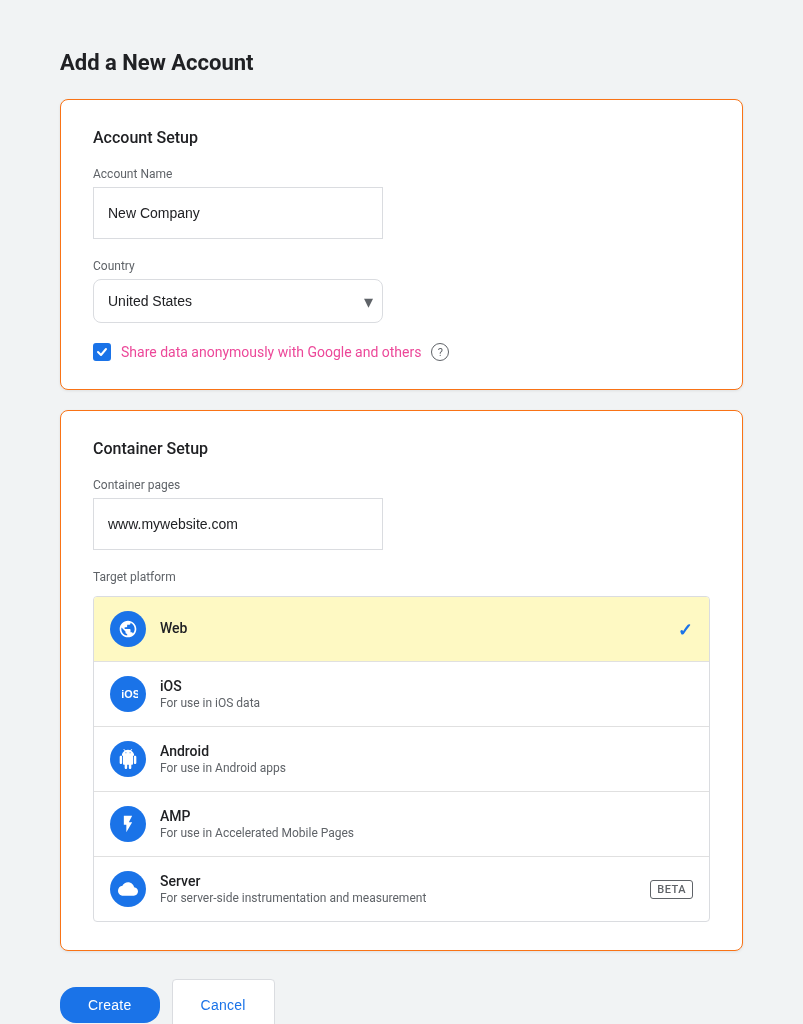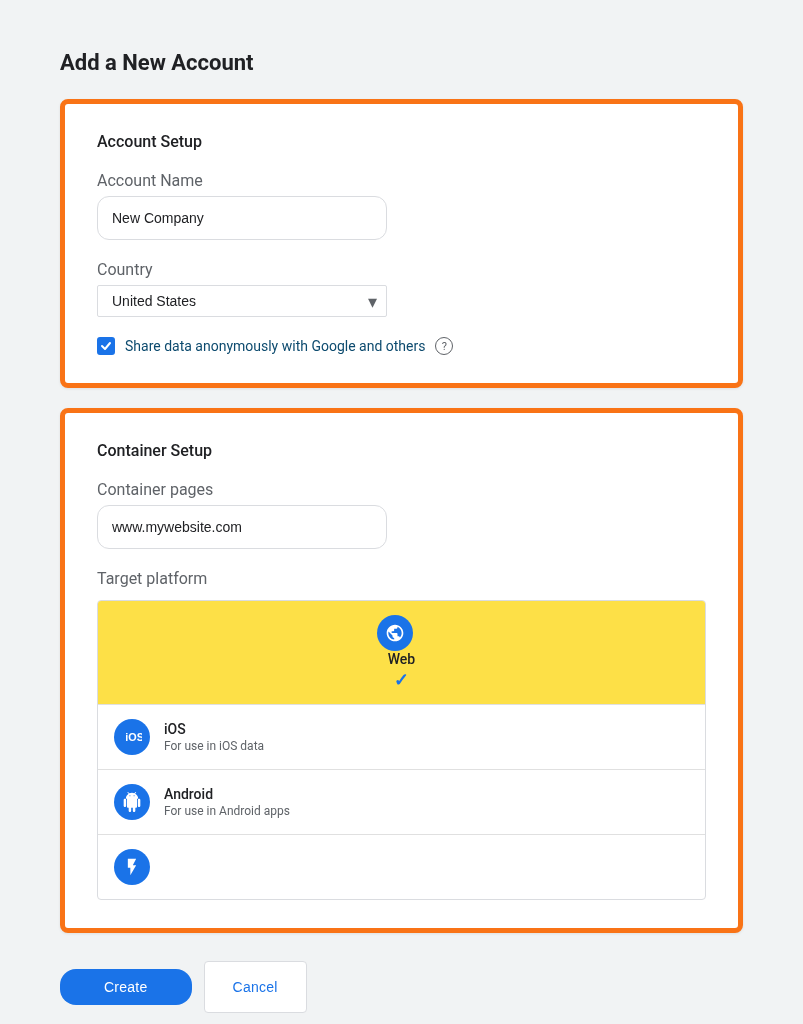--- a/index.html
+++ b/index.html
@@ -20,58 +20,58 @@
     }
     .page-title {
       font-size: 22px;
       font-weight: 700;
       color: #202124;
       margin-bottom: 24px;
     }
     .card {
       background: #fff;
       border-radius: 8px;
-      border: 5px solid #f97316;
+      border: 1px solid #f97316;
       padding: 28px 32px;
       margin-bottom: 20px;
       box-shadow: 0 1px 3px rgba(0,0,0,0.08);
     }
     .section-title {
       font-size: 16px;
       font-weight: 500;
       color: #202124;
       margin-bottom: 20px;
     }
     .field-label {
-      font-size: 16px;
+      font-size: 12px;
       color: #5f6368;
       margin-bottom: 6px;
     }
     .text-input {
       width: 290px;
-      height: 44px;
+      height: 52px;
       border: 1px solid #dadce0;
-      border-radius: 12px;
+      border-radius: 0;
       padding: 0 14px;
       font-size: 14px;
       color: #202124;
       outline: none;
       display: block;
       margin-bottom: 20px;
     }
     .select-wrapper {
       position: relative;
       width: 290px;
       margin-bottom: 20px;
     }
     .select-input {
       width: 100%;
-      height: 32px;
+      height: 44px;
       border: 1px solid #dadce0;
-      border-radius: 2px;
+      border-radius: 8px;
       padding: 0 36px 0 14px;
       font-size: 14px;
       color: #202124;
       outline: none;
       appearance: none;
       -webkit-appearance: none;
       background: #fff;
       cursor: pointer;
     }
     .select-arrow {
@@ -99,21 +99,21 @@
       justify-content: center;
       flex-shrink: 0;
       cursor: pointer;
     }
     .checkbox-custom svg {
       width: 12px;
       height: 12px;
     }
     .checkbox-label {
       font-size: 14px;
-      color: #0c4a6e;
+      color: #ec4899;
     }
     .help-icon {
       width: 18px;
       height: 18px;
       border-radius: 50%;
       border: 1px solid #5f6368;
       display: inline-flex;
       align-items: center;
       justify-content: center;
       font-size: 11px;
@@ -132,22 +132,21 @@
       align-items: center;
       padding: 14px 16px;
       border-bottom: 1px solid #e0e0e0;
       cursor: pointer;
       position: relative;
     }
     .platform-item:last-child {
       border-bottom: none;
     }
     .platform-item.selected {
-      background: #fde047;
-      flex-direction: column;
+      background: #fef9c3;
     }
     .platform-icon {
       width: 36px;
       height: 36px;
       border-radius: 50%;
       background: #1a73e8;
       display: flex;
       align-items: center;
       justify-content: center;
       flex-shrink: 0;
@@ -190,21 +189,21 @@
       display: flex;
       gap: 12px;
       align-items: center;
       padding-top: 8px;
     }
     .btn-create {
       background: #1a73e8;
       color: #fff;
       border: none;
       border-radius: 16px;
-      padding: 10px 44px;
+      padding: 10px 28px;
       font-size: 14px;
       font-weight: 500;
       cursor: pointer;
       letter-spacing: 0.25px;
     }
     .btn-cancel {
       background: #fff;
       color: #1a73e8;
       border: 1px solid #dadce0;
       border-radius: 4px;
@@ -297,22 +296,38 @@
           <div class="platform-desc">For use in Android apps</div>
         </div>
       </div>
 
       <div class="platform-item">
         <div class="platform-icon">
           <svg viewBox="0 0 24 24" xmlns="http://www.w3.org/2000/svg">
             <path d="M7 2v11h3v9l7-12h-4l4-8z"></path>
           </svg>
         </div>
-      </div>
-
+        <div class="platform-text">
+          <div class="platform-name">AMP</div>
+          <div class="platform-desc">For use in Accelerated Mobile Pages</div>
+        </div>
+      </div>
+
+      <div class="platform-item">
+        <div class="platform-icon">
+          <svg viewBox="0 0 24 24" xmlns="http://www.w3.org/2000/svg">
+            <path d="M19.35 10.04C18.67 6.59 15.64 4 12 4 9.11 4 6.6 5.64 5.35 8.04 2.34 8.36 0 10.91 0 14c0 3.31 2.69 6 6 6h13c2.76 0 5-2.24 5-5 0-2.64-2.05-4.78-4.65-4.96z"></path>
+          </svg>
+        </div>
+        <div class="platform-text">
+          <div class="platform-name">Server</div>
+          <div class="platform-desc">For server-side instrumentation and measurement</div>
+        </div>
+        <span class="beta-badge">BETA</span>
+      </div>
 
     </div>
   </div>
 
   <div class="button-row">
     <button class="btn-create">Create</button>
     <button class="btn-cancel">Cancel</button>
   </div>
 
 </div>

